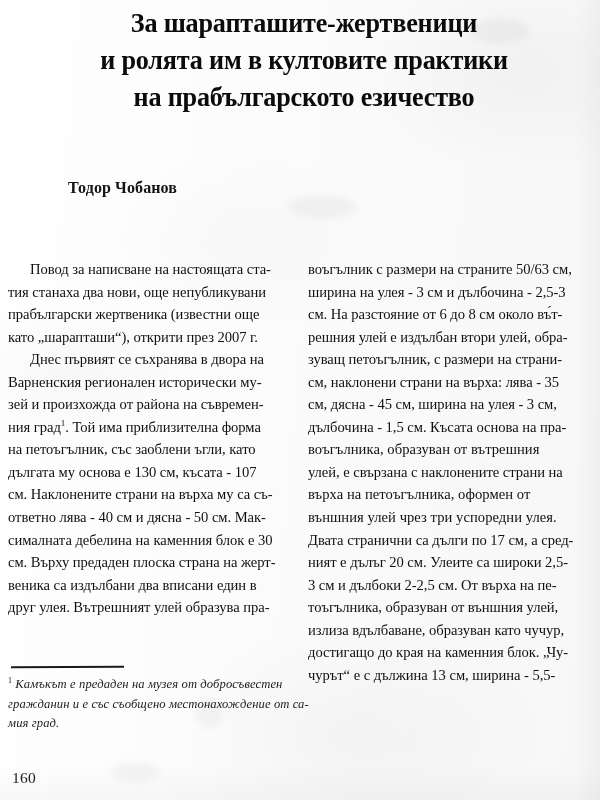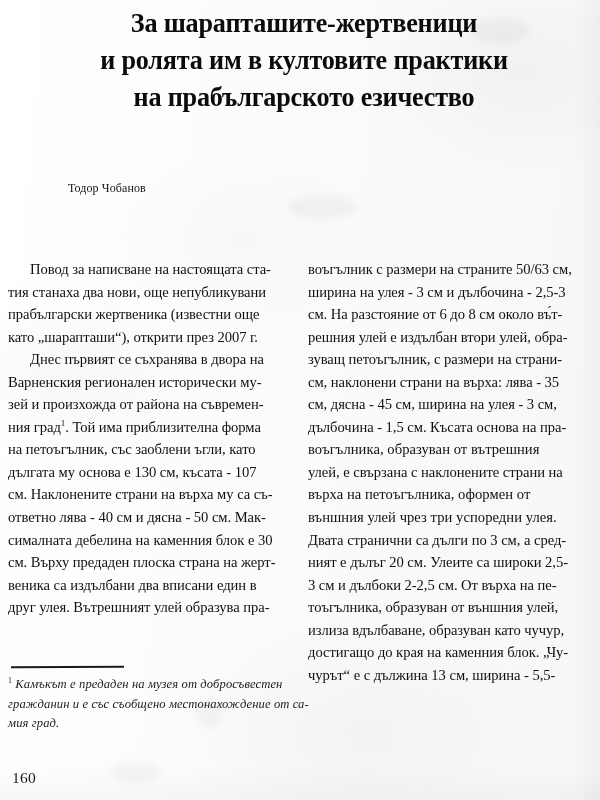--- a/index.html
+++ b/index.html
@@ -40,24 +40,25 @@
     line-height: 37px;
     letter-spacing: -0.2px;
     color: #0b0b0b;
     white-space: nowrap;
     transform: scaleX(0.97);
   }
   #author {
     position: absolute;
     left: 68px;
     top: 176px;
-    font-size: 12px;
+    font-size: 16px;
     line-height: 24px;
     color: #141414;
     letter-spacing: 0.1px;
+    font-weight: bold;
   }
   
   .col {
     position: absolute;
     top: 258px;
     font-size: 14.6px;
     line-height: 22.55px;
     color: #101010;
     letter-spacing: -0.05px;
   }
@@ -185,21 +186,21 @@
     <span class="ln">см. На разстояние от 6 до 8 см около въ́т-</span>
     <span class="ln">решния улей е издълбан втори улей, обра-</span>
     <span class="ln">зуващ петоъгълник, с размери на страни-</span>
     <span class="ln">см, наклонени страни на върха: лява - 35</span>
     <span class="ln">см, дясна - 45 см, ширина на улея - 3 см,</span>
     <span class="ln">дълбочина - 1,5 см. Късата основа на пра-</span>
     <span class="ln just">воъгълника, образуван от вътрешния</span>
     <span class="ln">улей, е свързана с наклонените страни на</span>
     <span class="ln just">върха на петоъгълника, оформен от</span>
     <span class="ln just">външния улей чрез три успоредни улея.</span>
-    <span class="ln">Двата странични са дълги по 3 см, а сред-</span>
+    <span class="ln">Двата странични са дълги по 17 см, а сред-</span>
     <span class="ln">ният е дълъг 20 см. Улеите са широки 2,5-</span>
     <span class="ln">3 см и дълбоки 2-2,5 см. От върха на пе-</span>
     <span class="ln">тоъгълника, образуван от външния улей,</span>
     <span class="ln">излиза вдълбаване, образуван като чучур,</span>
     <span class="ln">достигащо до края на каменния блок. „Чу-</span>
     <span class="ln">чурът“ е с дължина 13 см, ширина - 5,5-</span>
   </div>
 
   <div id="footnote">
     <div id="footnote-rule"></div>

